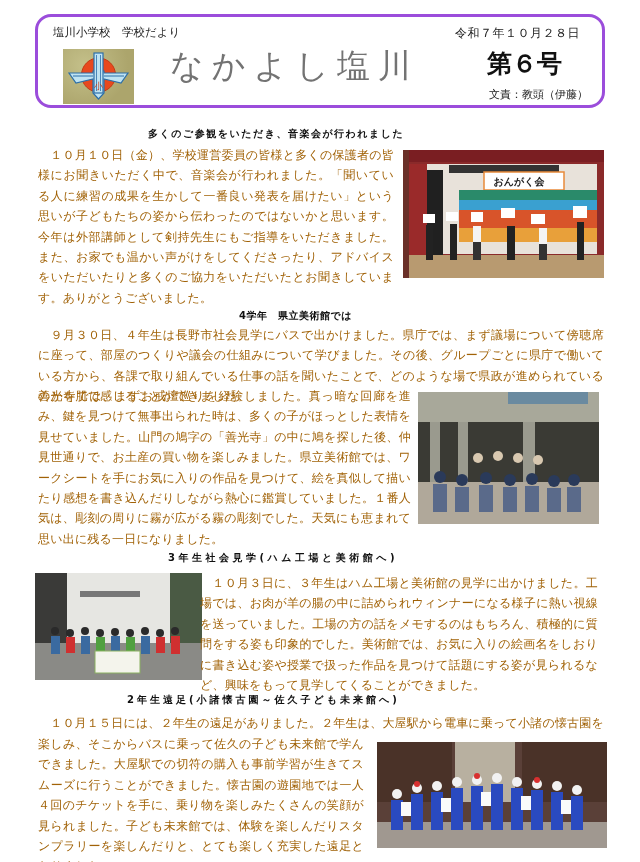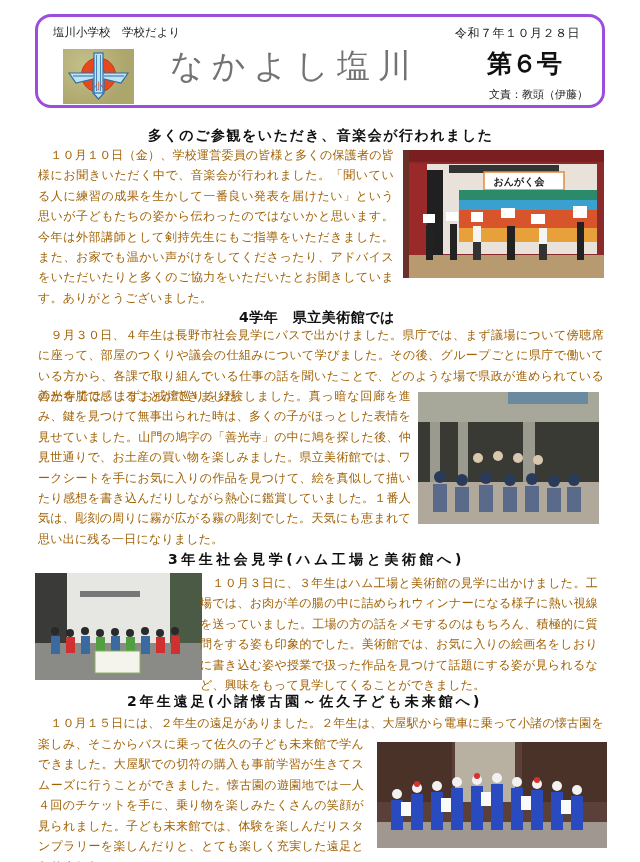--- a/index.html
+++ b/index.html
@@ -26,21 +26,21 @@
     left: 170px; top: 44px; font-size: 33px; letter-spacing: 8px;
     font-family: "DejaVu Serif", "Liberation Serif", serif; color: #737373; font-weight: normal;
   }
   .issue {
     left: 487px; top: 47px; font-size: 25px; font-weight: bold;
     font-family: "DejaVu Serif", "Liberation Serif", serif; color: #111;
   }
   .author { left: 489px; top: 87px; font-size: 11px; color: #222; }
 
   .heading {
-    position: absolute; font-weight: bold; font-size: 14px; color: #111;
+    position: absolute; font-weight: bold; font-size: 10px; color: #111;
     letter-spacing: 1.5px; white-space: nowrap;
   }
   .body-text {
     position: absolute; font-size: 12px; line-height: 20.4px; color: #a16207;
     text-align: justify; letter-spacing: 0.2px;
   }
   .photo { position: absolute; overflow: hidden; }
 </style>
 </head>
 <body>

